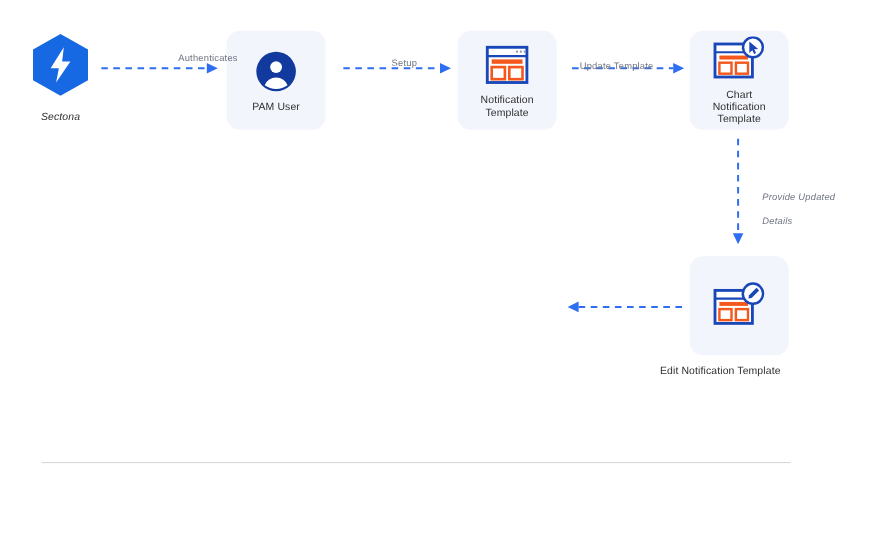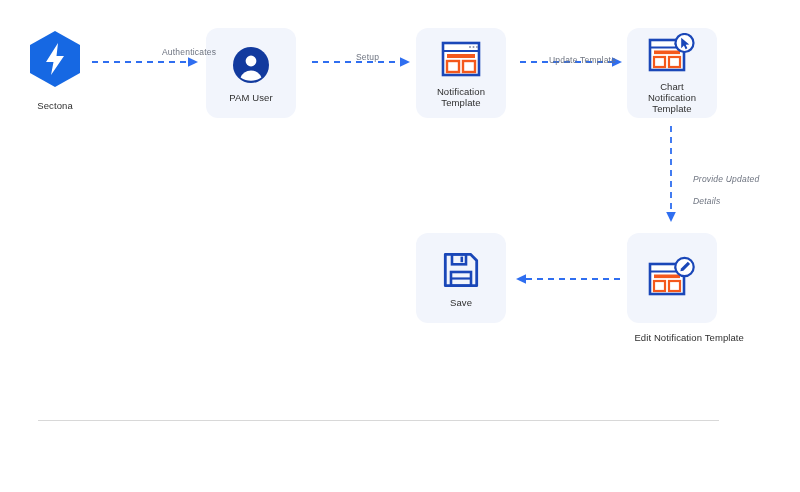--- a/index.html
+++ b/index.html
@@ -57,26 +57,27 @@
     flex-direction: column;
     align-items: center;
   }
   .plain-label {
     margin-top: 8px;
     font-size: 9.5px;
     line-height: 11px;
     text-align: right;
     color: #2f2f2f;
     letter-spacing: 0.1px;
+    font-style: italic;
   }
   .below-label {
     position: absolute;
     font-size: 9.5px;
     line-height: 11px;
-    text-align: right;
+    text-align: left;
     color: #2f2f2f;
     letter-spacing: 0.1px;
     white-space: nowrap;
   }
 
   
   #node-sectona   { left: 26px;  top: 30px;  width: 58px; }
   #node-pam       { left: 206px; top: 28px; }
   #node-tmpl      { left: 416px; top: 28px; }
   #node-select    { left: 627px; top: 28px; }
@@ -94,21 +95,21 @@
     line-height: 11px;
     color: #6e7480;
     letter-spacing: 0.2px;
     white-space: pre-line;
   }
   #conn-auth       { left: 92px;  top: 55px;  width: 108px; height: 14px; }
   #lbl-auth        { left: 122px; top: 47px; margin-left: 40px; }
   #conn-setup      { left: 312px; top: 55px;  width: 100px; height: 14px; }
   #lbl-setup       { left: 356px; top: 52px; }
   #conn-update     { left: 520px; top: 55px;  width: 104px; height: 14px; }
-  #lbl-update      { left: 549px; top: 55px; }
+  #lbl-update      { left: 527px; top: 55px; }
   #conn-provide    { left: 664px; top: 126px; width: 14px;  height: 98px; }
   #lbl-provide     { left: 693px; top: 163px; font-style: italic; }
   #conn-back       { left: 514px; top: 272px; width: 108px; height: 14px; }
 
   
   .divider {
     position: absolute;
     left: 38px;
     top: 420px;
     width: 681px;
@@ -193,34 +194,20 @@
         </svg>
       </span>
       <span class="card-label">
         <span>Chart</span><br>
         <span>Notification</span><br>
         <span>Template</span>
       </span>
     </div>
   </div>
 
-  <div class="node" id="node-save">
-    <div class="card">
-      <span class="icon-wrap">
-        <svg width="38" height="38" viewBox="0 0 38 38">
-          <path d="M3.3 3.3 H28.5 L34.7 9.5 V34.7 H3.3 Z" fill="none" stroke="#1a47b8" stroke-width="2.8" stroke-linejoin="round"></path>
-          <rect x="10" y="3.3" width="14" height="10" fill="none" stroke="#1a47b8" stroke-width="2.6"></rect>
-          <rect x="18.5" y="5.6" width="2.6" height="5.6" fill="#1a47b8"></rect>
-          <rect x="9" y="21" width="20" height="13.7" fill="none" stroke="#1a47b8" stroke-width="2.6"></rect>
-          <line x1="9" y1="27.5" x2="29" y2="27.5" stroke="#1a47b8" stroke-width="2.2"></line>
-        </svg>
-      </span>
-      <span class="card-label">Save</span>
-    </div>
-  </div>
 
   <div class="node" id="node-edit">
     <div class="card">
       <span class="icon-wrap">
         <svg width="48" height="44" viewBox="0 0 48 44">
           <rect x="2" y="8" width="34" height="30" fill="#ffffff" stroke="#1a47b8" stroke-width="2.6"></rect>
           <line x1="2" y1="15.5" x2="36" y2="15.5" stroke="#1a47b8" stroke-width="2"></line>
           <circle cx="27" cy="12" r="0.9" fill="#8a93ad"></circle>
           <circle cx="30" cy="12" r="0.9" fill="#8a93ad"></circle>
           <circle cx="33" cy="12" r="0.9" fill="#8a93ad"></circle>

